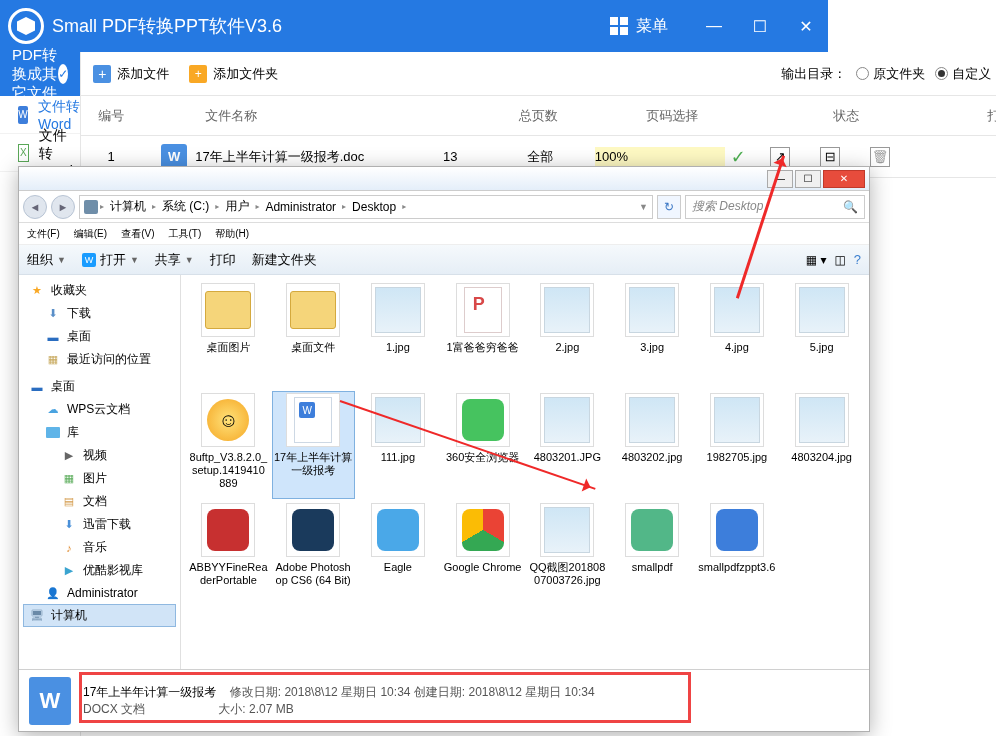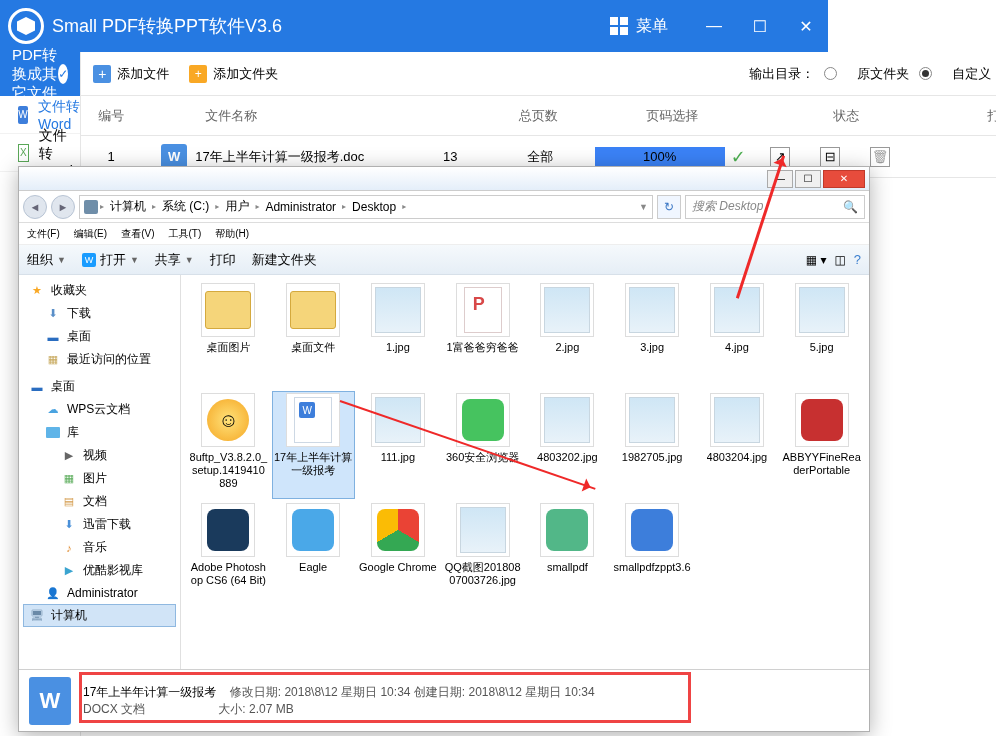--- a/index.html
+++ b/index.html
@@ -28,39 +28,39 @@
 .sidebar-icon-w { width: 18px; height: 18px; background: #3d7edb; color: #fff; font-size: 10px; display:flex; align-items:center; justify-content:center; border-radius:2px; }
 .sidebar-icon-x { width: 18px; height: 18px; border: 1px solid #5aa758; color:#5aa758; font-size: 10px; display:flex; align-items:center; justify-content:center; }
 
 
 .content { flex: 1; display: flex; flex-direction: column; }
 .toolbar { height: 44px; display: flex; align-items: center; padding: 0 12px; gap: 20px; border-bottom: 1px solid #e6e6e6; font-size: 13px; }
 .tool-btn { display: flex; align-items: center; gap: 6px; cursor: pointer; }
 .tool-icon-add { width: 18px; height: 18px; background: #4a90e2; color: #fff; display:flex; align-items:center; justify-content:center; font-size:14px; border-radius:2px; }
 .tool-icon-folder { width: 18px; height: 18px; background: #f9a825; color: #fff; display:flex; align-items:center; justify-content:center; font-size:12px; border-radius:2px; }
 .output-section { display: flex; align-items: center; gap: 10px; margin-left: auto; }
-.radio-label { display: flex; align-items: center; gap: 20px; cursor: pointer; }
+.radio-label { display: flex; align-items: center; gap: 4px; cursor: pointer; }
 .radio-circle { width: 13px; height: 13px; border: 1px solid #888; border-radius: 50%; display:flex; align-items:center; justify-content:center; }
 .radio-circle.checked::after { content:""; width:7px; height:7px; background:#333; border-radius:50%; }
 .path-input { width: 168px; height: 22px; border: 1px solid #ccc; padding: 0 4px; font-size: 11px; font-family: monospace; }
 .folder-open-icon { width: 22px; height: 16px; background: #f9a825; border-radius: 2px; }
 
 
 .table-header { height: 40px; display: flex; align-items: center; border-bottom: 1px solid #e6e6e6; font-size: 13px; color: #666; gap: 44px; }
 .col-num { width: 60px; text-align: center; }
 .col-name { width: 264px; padding-left: 20px; }
 .col-pages { width: 90px; text-align: center; }
 .col-pagesel { width: 90px; text-align: center; }
 .col-status { width: 170px; text-align: center; }
 .col-open { width: 50px; text-align: center; }
 .col-output { width: 50px; text-align: center; }
 .col-remove { width: 50px; text-align: center; }
 .table-row { height: 42px; display: flex; align-items: center; border-bottom: 1px solid #e6e6e6; font-size: 13px; }
 .file-icon { width: 26px; height: 26px; background: #4a90e2; color: #fff; border-radius: 3px; display:flex; align-items:center; justify-content:center; font-weight:bold; margin-right:8px; }
-.progress-bar { width: 130px; height: 20px; background: #3b82f6; position: relative; display:flex; align-items:center; justify-content:center; }
+.progress-bar { width: 130px; height: 20px; background: #fef9c3; position: relative; display:flex; align-items:center; justify-content:flex-start; }
 .progress-check { color: #4caf50; font-size: 18px; margin-left: 6px; }
 .icon-btn { width: 20px; height: 20px; border: 1px solid #999; cursor: pointer; display:flex; align-items:center; justify-content:center; margin: 0 auto; }
 
 .convert-btn { position: absolute; right: 18px; bottom: 20px; width: 116px; height: 42px; background: #7dc242; color: #fff; font-size: 18px; display:flex; align-items:center; justify-content:center; cursor:pointer; border-radius:2px; }
 .promo-text { position: absolute; right: 18px; bottom: 70px; color: #2579e2; font-size: 13px; }
 
 
 .explorer { position: absolute; left: 18px; top: 166px; width: 852px; height: 566px; background: #fff; border: 1px solid #b0b0b0; box-shadow: 0 4px 20px rgba(0,0,0,.3); }
 .exp-titlebar { height: 24px; background: linear-gradient(#fff,#e4eef9); border-bottom: 1px solid #ccc; display:flex; align-items:center; justify-content:flex-end; padding: 0 4px; gap:2px; }
 .exp-winbtn { width: 26px; height: 18px; border: 1px solid #aaa; background:#f0f0f0; font-size:10px; display:flex; align-items:center; justify-content:center; cursor:pointer; }
@@ -432,20 +432,26 @@
           <div class="file-item">
             <div class="file-thumb">
               <div style="width:42px;height:42px;background:#46c35f;border-radius:8px"></div>
             </div>
             <div class="file-name">360安全浏览器</div>
           </div>
           <div class="file-item">
             <div class="file-thumb">
               <div style="width:46px;height:46px;background:linear-gradient(#cfe6f5,#e8f2f9);border:1px solid #c8d6e0"></div>
             </div>
+            <div class="file-name">4803201.JPG</div>
+          </div>
+          <div class="file-item">
+            <div class="file-thumb">
+              <div style="width:46px;height:46px;background:linear-gradient(#cfe6f5,#e8f2f9);border:1px solid #c8d6e0"></div>
+            </div>
             <div class="file-name">4803202.jpg</div>
           </div>
           <div class="file-item">
             <div class="file-thumb">
               <div style="width:46px;height:46px;background:linear-gradient(#cfe6f5,#e8f2f9);border:1px solid #c8d6e0"></div>
             </div>
             <div class="file-name">1982705.jpg</div>
           </div>
           <div class="file-item">
             <div class="file-thumb">

